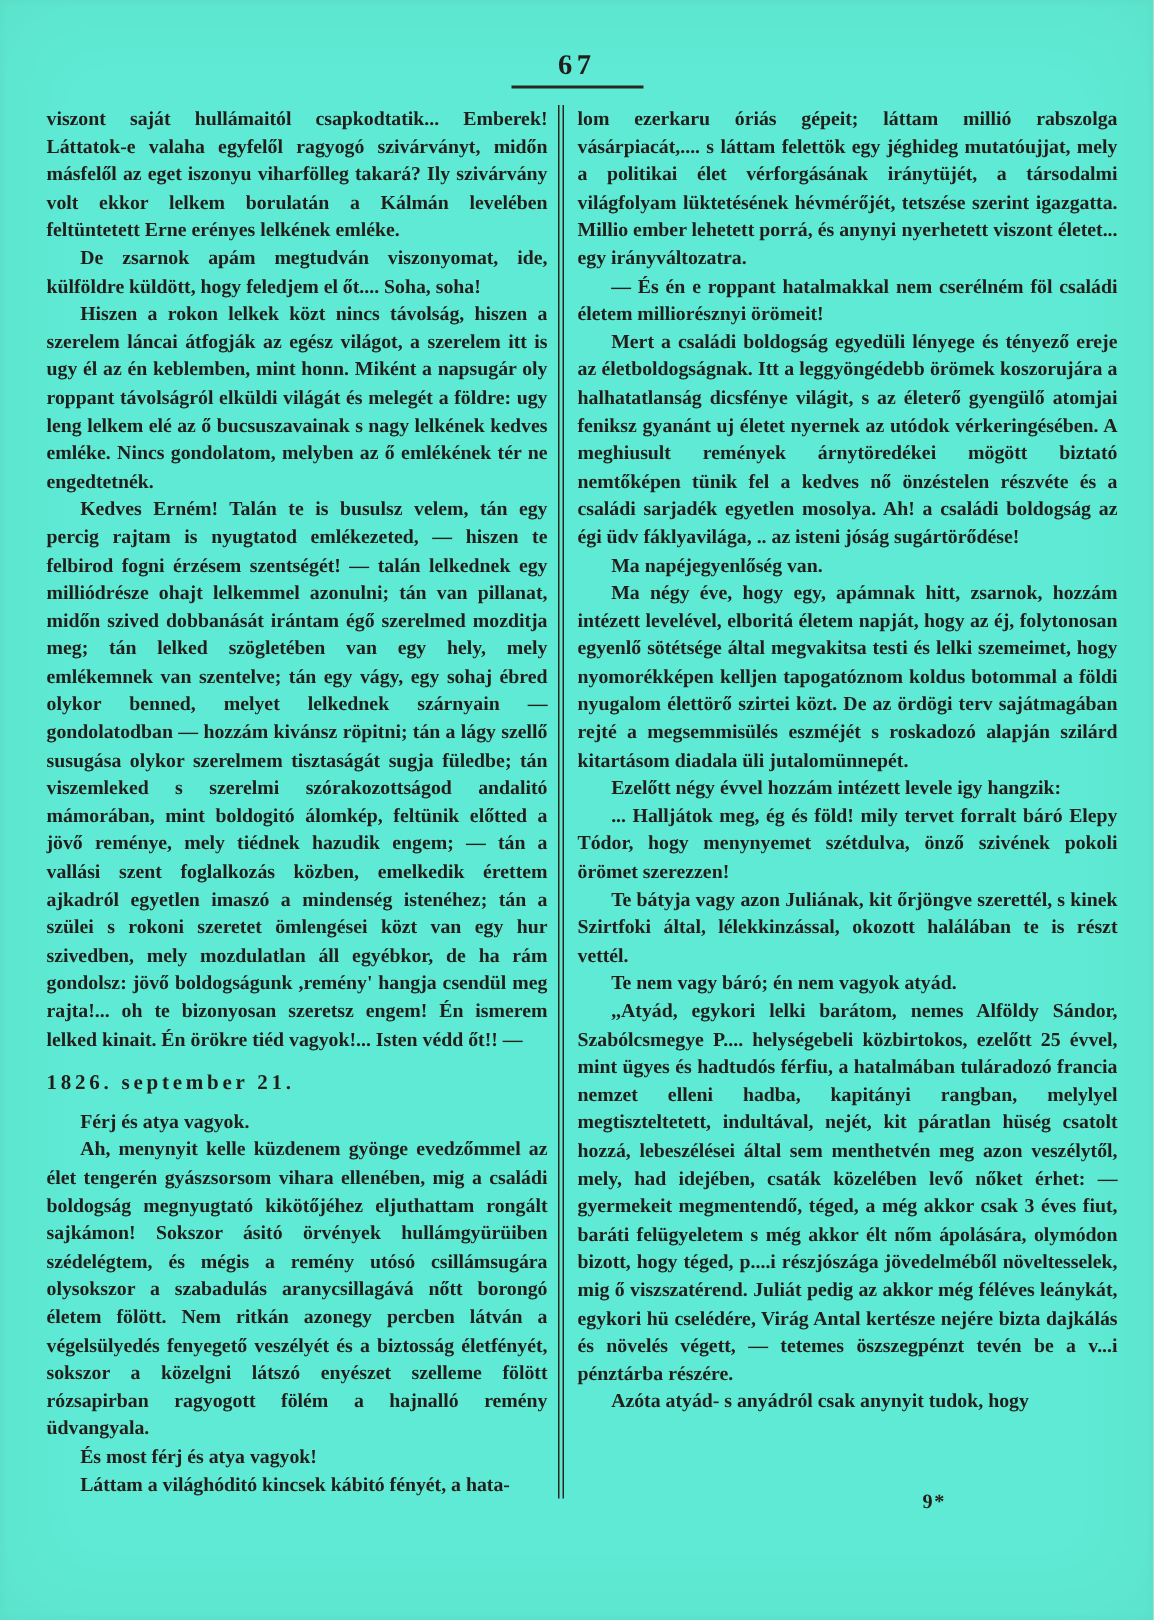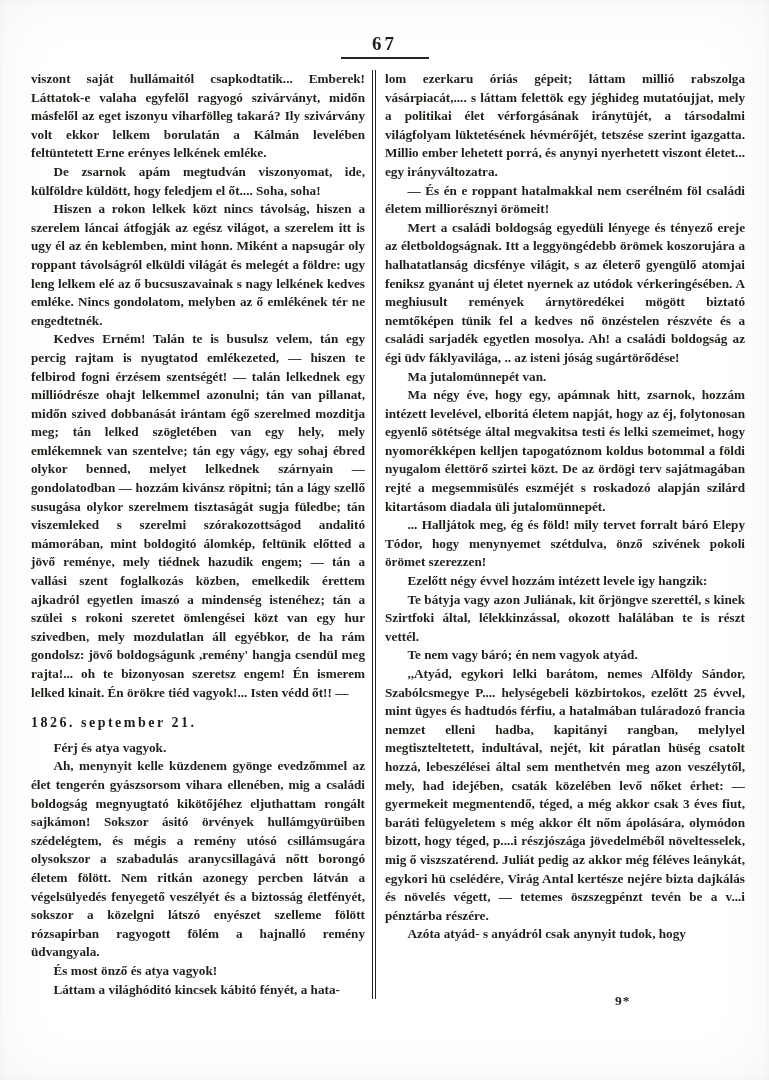--- a/index.html
+++ b/index.html
@@ -5,21 +5,21 @@
   html, body {
     margin: 0;
     padding: 0;
     background: #e9e6e1;
   }
   .page {
     position: relative;
     width: 769px;
     height: 1080px;
     margin: 0 auto;
-    background: #ffffff;
+    background: #5eead4;
     box-shadow: inset 0 0 60px rgba(90,80,60,0.06), inset 0 0 6px rgba(60,50,40,0.05);
     overflow: hidden;
     font-family: "Liberation Serif", "DejaVu Serif", serif;
     font-weight: 700;
     color: #221f1b;
   }
   .page-header {
     position: absolute;
     top: 34px;
     left: 0;
@@ -93,32 +93,32 @@
 
   <div class="columns">
     <div class="column left" id="left-col">
         <p class="body noindent">viszont saját hullámaitól csapkodtatik... Emberek! Láttatok-e valaha egyfelől ragyogó szivárványt, midőn másfelől az eget iszonyu viharfölleg takará? Ily szivárvány volt ekkor lelkem borulatán a Kálmán levelében feltüntetett Erne erényes lelkének emléke.</p>
         <p class="body">De zsarnok apám megtudván viszonyomat, ide, külföldre küldött, hogy feledjem el őt.... Soha, soha!</p>
         <p class="body">Hiszen a rokon lelkek közt nincs távolság, hiszen a szerelem láncai átfogják az egész világot, a szerelem itt is ugy él az én keblemben, mint honn. Miként a napsugár oly roppant távolságról elküldi világát és melegét a földre: ugy leng lelkem elé az ő bucsuszavainak s nagy lelkének kedves emléke. Nincs gondolatom, melyben az ő emlékének tér ne engedtetnék.</p>
         <p class="body">Kedves Erném! Talán te is busulsz velem, tán egy percig rajtam is nyugtatod emlékezeted, — hiszen te felbirod fogni érzésem szentségét! — talán lelkednek egy milliódrésze ohajt lelkemmel azonulni; tán van pillanat, midőn szived dobbanását irántam égő szerelmed mozditja meg; tán lelked szögletében van egy hely, mely emlékemnek van szentelve; tán egy vágy, egy sohaj ébred olykor benned, melyet lelkednek szárnyain — gondolatodban — hozzám kivánsz röpitni; tán a lágy szellő susugása olykor szerelmem tisztaságát sugja füledbe; tán viszemleked s szerelmi szórakozottságod andalitó mámorában, mint boldogitó álomkép, feltünik előtted a jövő reménye, mely tiédnek hazudik engem; — tán a vallási szent foglalkozás közben, emelkedik érettem ajkadról egyetlen imaszó a mindenség istenéhez; tán a szülei s rokoni szeretet ömlengései közt van egy hur szivedben, mely mozdulatlan áll egyébkor, de ha rám gondolsz: jövő boldogságunk ,remény' hangja csendül meg rajta!... oh te bizonyosan szeretsz engem! Én ismerem lelked kinait. Én örökre tiéd vagyok!... Isten védd őt!! —</p>
         <p class="heading noindent">1826. september 21.</p>
         <p class="body">Férj és atya vagyok.</p>
         <p class="body">Ah, menynyit kelle küzdenem gyönge evedzőmmel az élet tengerén gyászsorsom vihara ellenében, mig a családi boldogság megnyugtató kikötőjéhez eljuthattam rongált sajkámon! Sokszor ásitó örvények hullámgyürüiben szédelégtem, és mégis a remény utósó csillámsugára olysokszor a szabadulás aranycsillagává nőtt borongó életem fölött. Nem ritkán azonegy percben látván a végelsülyedés fenyegető veszélyét és a biztosság életfényét, sokszor a közelgni látszó enyészet szelleme fölött rózsapirban ragyogott fölém a hajnalló remény üdvangyala.</p>
-        <p class="body">És most önző és atya vagyok!</p>
+        <p class="body">És most férj és atya vagyok!</p>
         <p class="body">Láttam a világhóditó kincsek kábitó fényét, a hata-</p>
       </div>
     <div class="divider"></div>
     <div class="column right" id="right-col">
         <p class="body noindent">lom ezerkaru óriás gépeit; láttam millió rabszolga vásárpiacát,.... s láttam felettök egy jéghideg mutatóujjat, mely a politikai élet vérforgásának iránytüjét, a társodalmi világfolyam lüktetésének hévmérőjét, tetszése szerint igazgatta. Millio ember lehetett porrá, és anynyi nyerhetett viszont életet... egy irányváltozatra.</p>
         <p class="body">— És én e roppant hatalmakkal nem cserélném föl családi életem milliorésznyi örömeit!</p>
         <p class="body">Mert a családi boldogság egyedüli lényege és tényező ereje az életboldogságnak. Itt a leggyöngédebb örömek koszorujára a halhatatlanság dicsfénye világit, s az életerő gyengülő atomjai feniksz gyanánt uj életet nyernek az utódok vérkeringésében. A meghiusult remények árnytöredékei mögött biztató nemtőképen tünik fel a kedves nő önzéstelen részvéte és a családi sarjadék egyetlen mosolya. Ah! a családi boldogság az égi üdv fáklyavilága, .. az isteni jóság sugártörődése!</p>
-        <p class="body">Ma jutalomünnepét van.</p>
+        <p class="body">Ma napéjegyenlőség van.</p>
         <p class="body">Ma négy éve, hogy egy, apámnak hitt, zsarnok, hozzám intézett levelével, elboritá életem napját, hogy az éj, folytonosan egyenlő sötétsége által megvakitsa testi és lelki szemeimet, hogy nyomorékképen kelljen tapogatóznom koldus botommal a földi nyugalom élettörő szirtei közt. De az ördögi terv sajátmagában rejté a megsemmisülés eszméjét s roskadozó alapján szilárd kitartásom diadala üli jutalomünnepét.</p>
+        <p class="body">Ezelőtt négy évvel hozzám intézett levele igy hangzik:</p>
         <p class="body">... Halljátok meg, ég és föld! mily tervet forralt báró Elepy Tódor, hogy menynyemet szétdulva, önző szivének pokoli örömet szerezzen!</p>
-        <p class="body">Ezelőtt négy évvel hozzám intézett levele igy hangzik:</p>
         <p class="body">Te bátyja vagy azon Juliának, kit őrjöngve szerettél, s kinek Szirtfoki által, lélekkinzással, okozott halálában te is részt vettél.</p>
         <p class="body">Te nem vagy báró; én nem vagyok atyád.</p>
         <p class="body">,,Atyád, egykori lelki barátom, nemes Alföldy Sándor, Szabólcsmegye P.... helységebeli közbirtokos, ezelőtt 25 évvel, mint ügyes és hadtudós férfiu, a hatalmában tuláradozó francia nemzet elleni hadba, kapitányi rangban, melylyel megtiszteltetett, indultával, nejét, kit páratlan hüség csatolt hozzá, lebeszélései által sem menthetvén meg azon veszélytől, mely, had idejében, csaták közelében levő nőket érhet: — gyermekeit megmentendő, téged, a még akkor csak 3 éves fiut, baráti felügyeletem s még akkor élt nőm ápolására, olymódon bizott, hogy téged, p....i részjószága jövedelméből növeltesselek, mig ő viszszatérend. Juliát pedig az akkor még féléves leánykát, egykori hü cselédére, Virág Antal kertésze nejére bizta dajkálás és növelés végett, — tetemes öszszegpénzt tevén be a v...i pénztárba részére.</p>
         <p class="body">Azóta atyád- s anyádról csak anynyit tudok, hogy</p>
       </div>
   </div>
 
   <div class="footer-sig">9*</div>
 
 </div>

